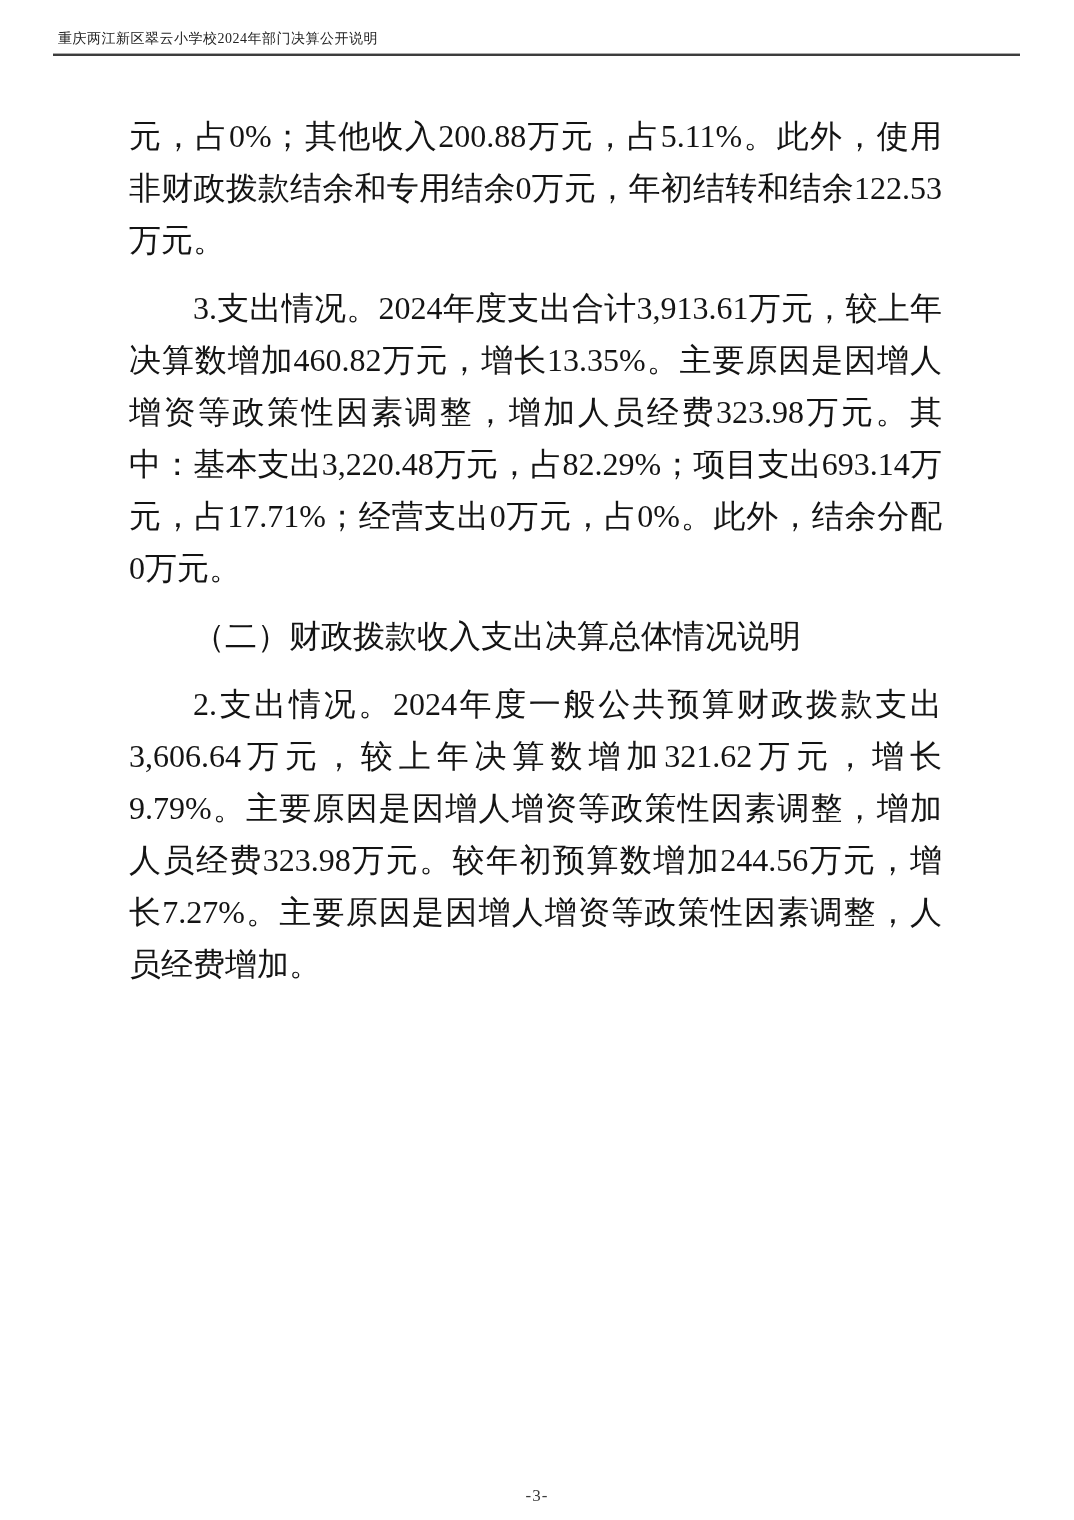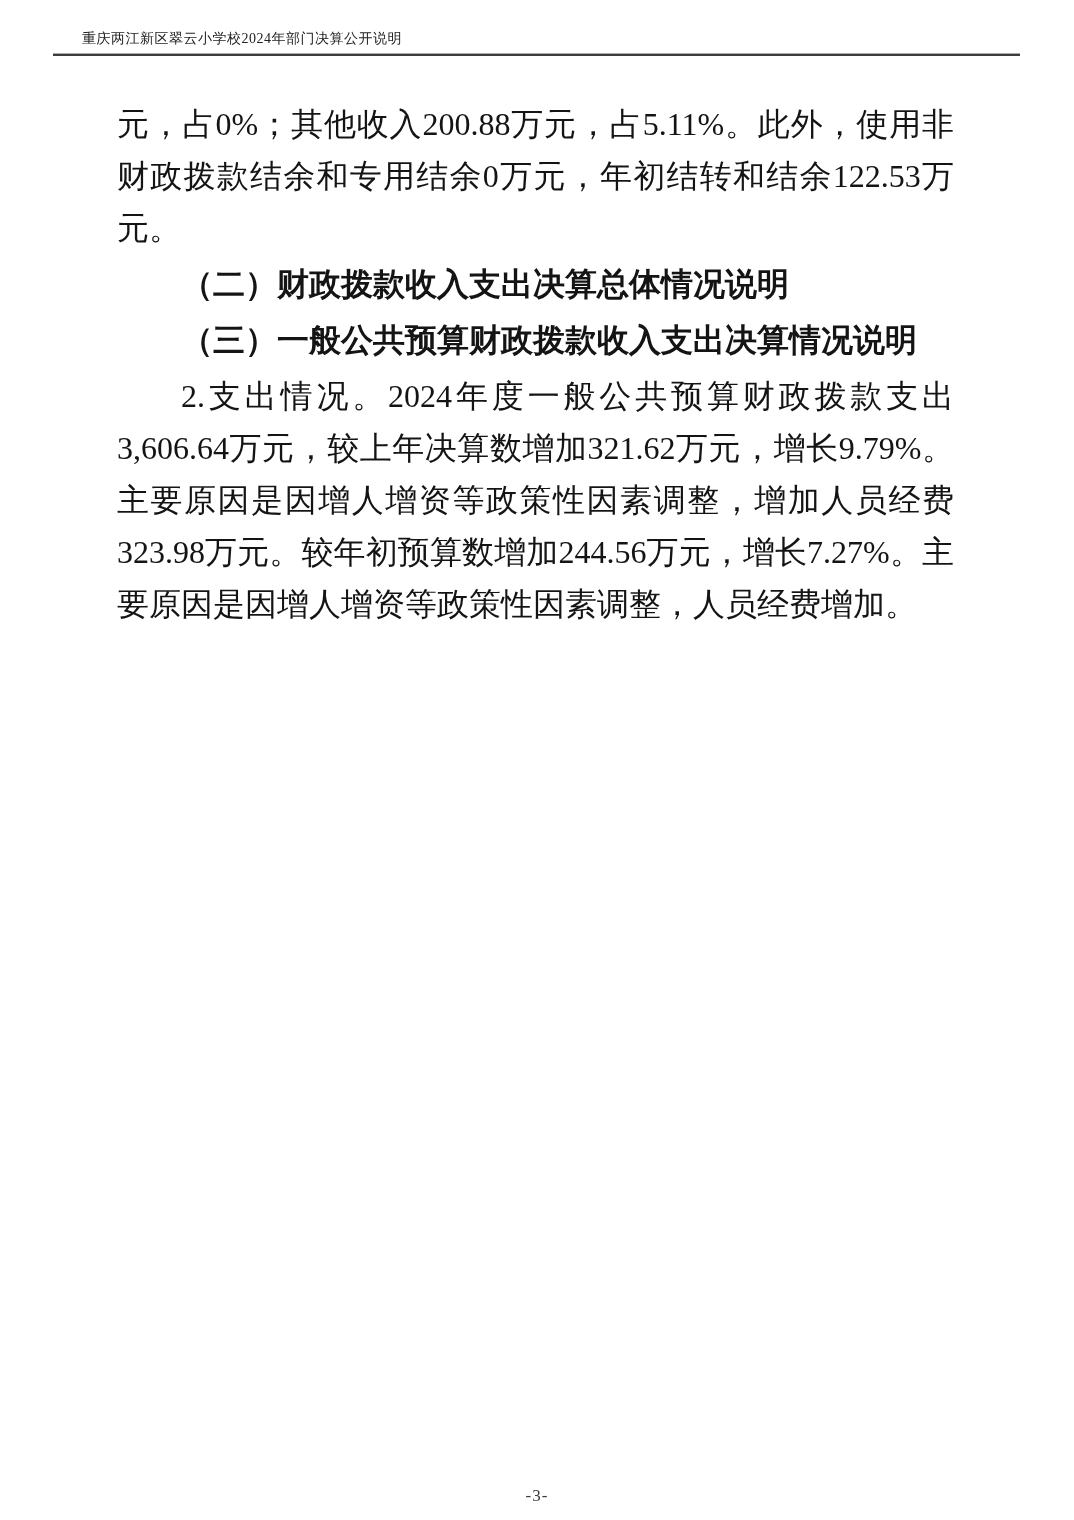--- a/index.html
+++ b/index.html
@@ -23,48 +23,47 @@
     top: 30px;
     width: 967px;
   }
   .header-title {
     font-size: 14px;
     letter-spacing: 0.5px;
     color: #222222;
     padding-left: 5px;
     line-height: 18px;
     white-space: nowrap;
-    margin-left: 24px;
   }
   .header-rule {
     margin-top: 5px;
     height: 3px;
     background: linear-gradient(to bottom, #aaaaaa 0%, #aaaaaa 34%, #3d3d3d 34%, #3d3d3d 100%);
   }
   
   .content {
     position: absolute;
     left: 113px;
     top: 94px;
     width: 845px;
     font-size: 32px;
     line-height: 52px;
     text-align: justify;
     text-justify: inter-character;
     text-align-last: left;
   }
   .content p {
-    margin: 4px;
+    margin: 16px;
     padding: 0;
   }
   .para-indent {
     text-indent: 2em;
   }
   .section-heading {
-    font-weight: bold;
+    font-weight: normal;
     text-indent: 2em;
   }
   
   .footer {
     position: absolute;
     left: 0;
     bottom: 14px;
     width: 100%;
     text-align: center;
     font-size: 17px;
@@ -77,22 +76,22 @@
 
 <div class="page">
 
   <div class="header">
     <div class="header-title">重庆两江新区翠云小学校2024年部门决算公开说明</div>
     <div class="header-rule"></div>
   </div>
 
   <div class="content">
     <p class="para-noindent">元，占0%；其他收入200.88万元，占5.11%。此外，使用非财政拨款结余和专用结余0万元，年初结转和结余122.53万元。</p>
+    <p class="para-indent">3.支出情况。2024年度支出合计3,913.61万元，较上年决算数增加460.82万元，增长13.35%。主要原因是因增人增资等政策性因素调整，增加人员经费323.98万元。其中：基本支出3,220.48万元，占82.29%；项目支出693.14万元，占17.71%；经营支出0万元，占0%。此外，结余分配0万元。</p>
     <p class="section-heading">（二）财政拨款收入支出决算总体情况说明</p>
-    <p class="section-heading">（三）一般公共预算财政拨款收入支出决算情况说明</p>
     <p class="para-indent">2.支出情况。2024年度一般公共预算财政拨款支出3,606.64万元，较上年决算数增加321.62万元，增长9.79%。主要原因是因增人增资等政策性因素调整，增加人员经费323.98万元。较年初预算数增加244.56万元，增长7.27%。主要原因是因增人增资等政策性因素调整，人员经费增加。</p>
   </div>
 
   <div class="footer">
     <span>-3-</span>
   </div>
 
 </div>
 
 </body></html>

